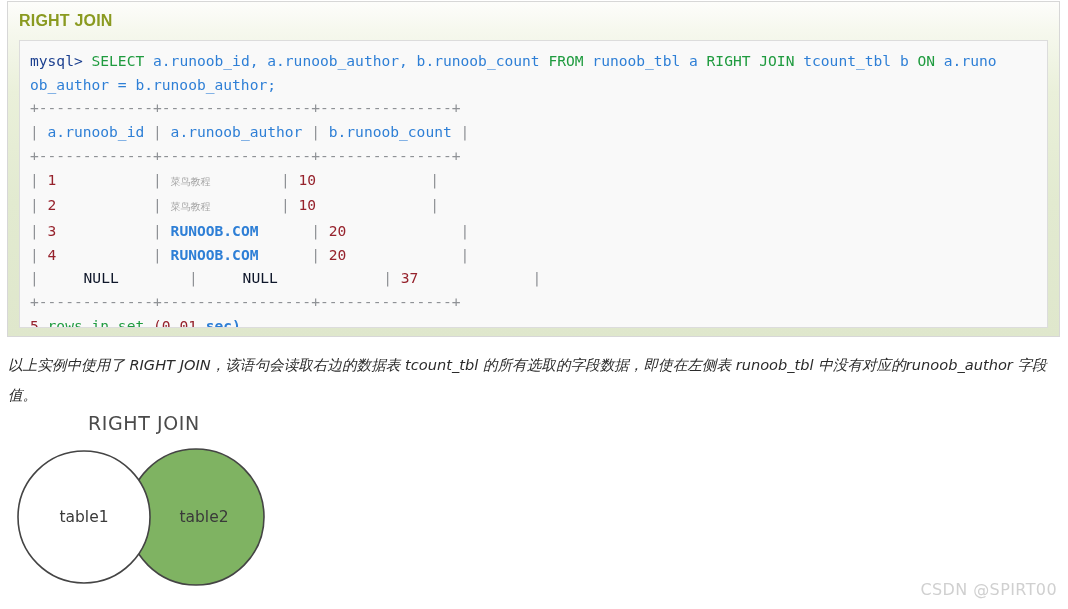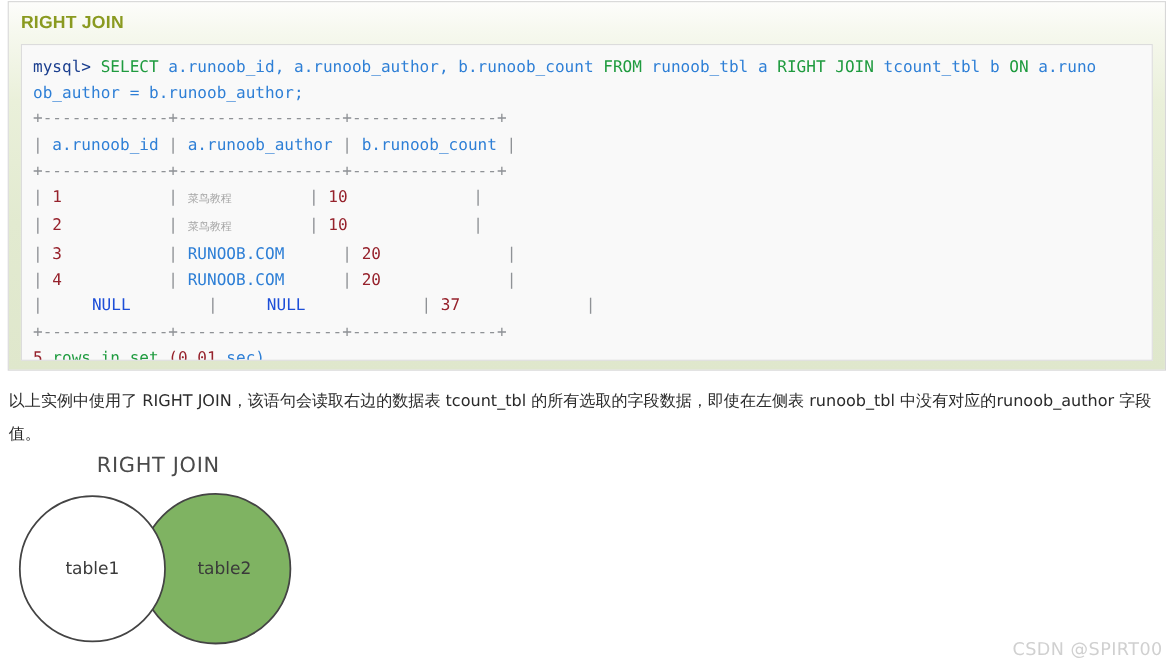--- a/index.html
+++ b/index.html
@@ -61,37 +61,38 @@
     line-height: 23.7px;
     white-space: pre;
     color: #3b6fbf;
   }
 
   
   .t-prompt   { color: #1b3f8f; }
   .t-kw       { color: #1f9b3f; }
   .t-id       { color: #2e7fd6; }
   .t-num      { color: #96222c; }
-  .t-null     { color: #1d4ed8; padding-left: 36px; }
+  .t-null     { color: #0f172a; padding-left: 36px; }
   .t-rule     { color: #8f9296; }
   .t-pipe     { color: #8f9296; }
   .t-cjk      { color: #a6a6a6; font-family: "DejaVu Sans", sans-serif; font-size: 10px; }
-  .t-blue     { color: #2e7fd6; }
+  .t-blue     { color: #2e7fd6; font-weight: bold; }
 
   
   #description {
     position: absolute;
     left: 8px;
     top: 350px;
     width: 1052px;
     font-family: "DejaVu Sans", sans-serif;
     font-size: 14.6px;
     line-height: 30px;
     color: #2b2b2b;
     word-break: break-all;
+    font-style: italic;
   }
 
   
   #venn-figure {
     position: absolute;
     left: 0px;
     top: 412px;
     width: 300px;
     height: 185px;
   }

